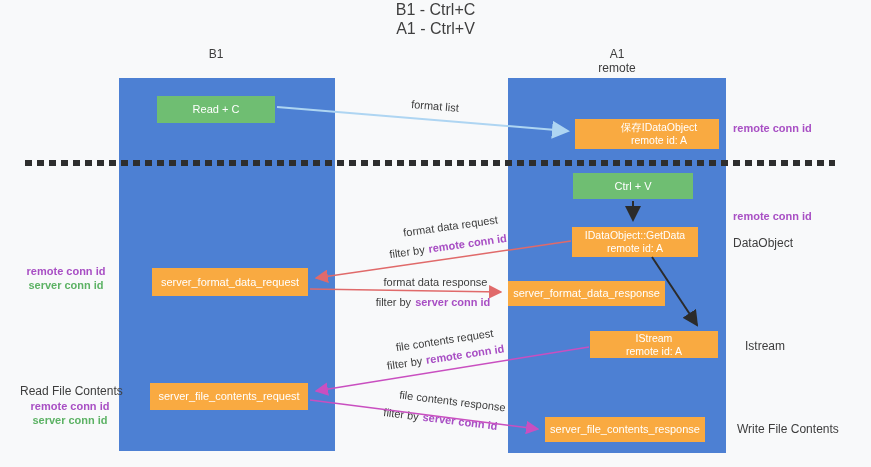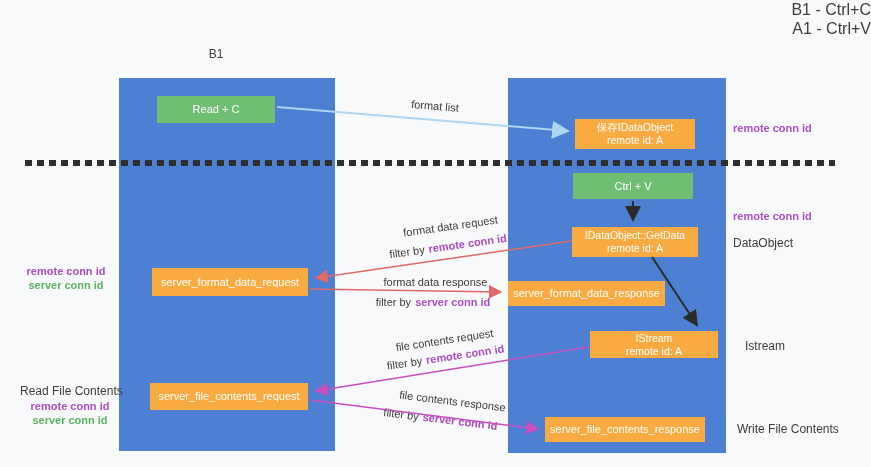--- a/index.html
+++ b/index.html
@@ -1,19 +1,19 @@
 <!DOCTYPE html>
 <html><head>
 <meta charset="utf-8">
 <style>
   html,body{margin:0;padding:0;}
   body{font-family:"Liberation Sans","DejaVu Sans",sans-serif;background:#eceff1;}
   .canvas{position:relative;width:871px;height:467px;background:#f8f9fa;overflow:hidden;}
   .abs{position:absolute;}
-  .title{left:0;top:8;width:871px;text-align:right;font-size:16px;line-height:19px;color:#3f3f3f;}
+  .title{left:0;top:8;width:871px;text-align:center;font-size:16px;line-height:19px;color:#3f3f3f;}
   .col-header{width:140px;text-align:center;font-size:12px;line-height:14px;color:#3d3d3d;}
   .lifeline{background:#4d80d3;}
   .node{display:flex;flex-direction:column;align-items:center;justify-content:center;
         color:#ffffff;font-size:11px;line-height:13px;text-align:center;z-index:2;}
   .green{background:#6fbe72;}
   .orange{background:#f9aa41;}
   .two-line{font-size:10.5px;line-height:13px;}
   .dashed{background:repeating-linear-gradient(90deg,#2e2e2e 0 7px,transparent 7px 12px);}
   .lbl{font-size:12px;color:#3d3d3d;white-space:nowrap;}
   .lbl-b{font-size:11px;font-weight:bold;white-space:nowrap;}
@@ -35,20 +35,24 @@
 <div class="canvas">
 
   <div class="abs title">
     <div>B1 - Ctrl+C</div>
     <div>A1 - Ctrl+V</div>
   </div>
 
   <div class="abs col-header" style="left:146px;top:47px;">
     <div>B1</div>
   </div>
+  <div class="abs col-header" style="left:547px;top:47px;">
+    <div>A1</div>
+    <div>remote</div>
+  </div>
 
   <div class="abs lifeline" style="left:119px;top:78px;width:216px;height:373px;"></div>
   <div class="abs lifeline" style="left:508px;top:78px;width:218px;height:375px;"></div>
 
   <div class="abs dashed" style="left:25px;top:160px;width:810px;height:6px;z-index:2;"></div>
 
   <svg class="overlay" width="871" height="467" viewBox="0 0 871 467">
     <defs>
       <marker id="m-blue" markerWidth="9" markerHeight="9" refX="8" refY="4.5" orient="auto">
           <path d="M0,0 L9,4.5 L0,9 Z" fill="#aed5f2"></path>
@@ -69,21 +73,21 @@
     <line x1="633" y1="201" x2="633" y2="220" stroke="#2b2b2b" stroke-width="2" marker-end="url(#m-blk)"></line>
     <line x1="652" y1="257" x2="697" y2="325" stroke="#2b2b2b" stroke-width="2" marker-end="url(#m-blk)"></line>
     <line x1="589" y1="347" x2="316" y2="391" stroke="#c94fc0" stroke-width="1.5" marker-end="url(#m-mag)"></line>
     <line x1="310" y1="400" x2="538" y2="429" stroke="#c94fc0" stroke-width="1.5" marker-end="url(#m-mag)"></line>
   </svg>
 
   <div class="abs node green" style="left:157px;top:96px;width:118px;height:27px;">
     <span>Read + C</span>
   </div>
 
-  <div class="abs node orange two-line" style="left:575px;top:119px;width:120px;height:30px;">
+  <div class="abs node orange two-line" style="left:575px;top:119px;width:120px;height:30px;padding-left:24px;">
     <span>保存IDataObject</span>
     <span>remote id: A</span>
   </div>
 
   <div class="abs node green" style="left:573px;top:173px;width:120px;height:26px;">
     <span>Ctrl + V</span>
   </div>
 
   <div class="abs node orange two-line" style="left:572px;top:227px;width:126px;height:30px;">
     <span>IDataObject::GetData</span>

